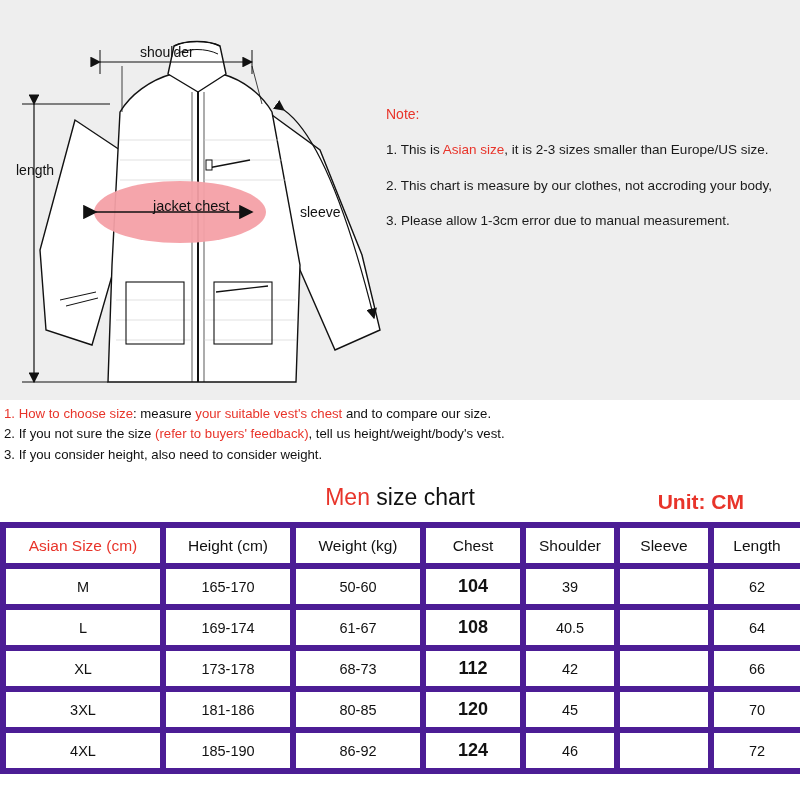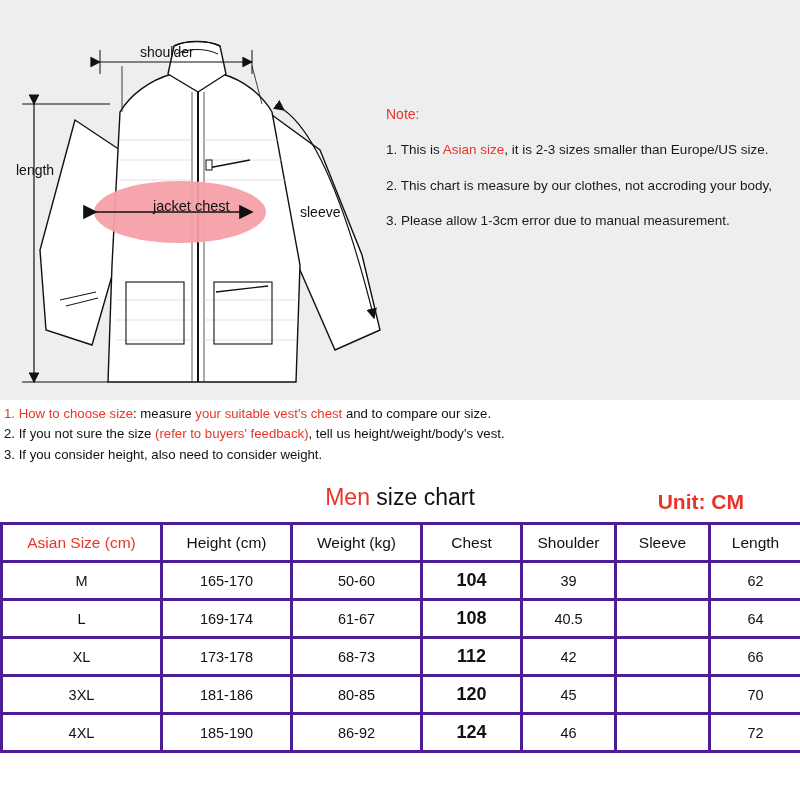--- a/index.html
+++ b/index.html
@@ -51,21 +51,21 @@
   .unit{
     position:absolute;right:56px;top:8px;
     font-size:21px;font-weight:bold;color:#e8342a;
   }
   table{
     border-collapse:collapse;
     width:800px;
     table-layout:fixed;
   }
   th,td{
-    border:3px solid #4c1d95;
+    border:6px solid #4c1d95;
     text-align:center;
     height:33px;
     font-size:14.5px;
     color:#111;
     font-weight:normal;
   }
   thead th{font-size:15.5px;}
   th.asian{color:#e8342a;font-size:15.5px;}
   td.chest{font-weight:bold;font-size:18px;}
   

